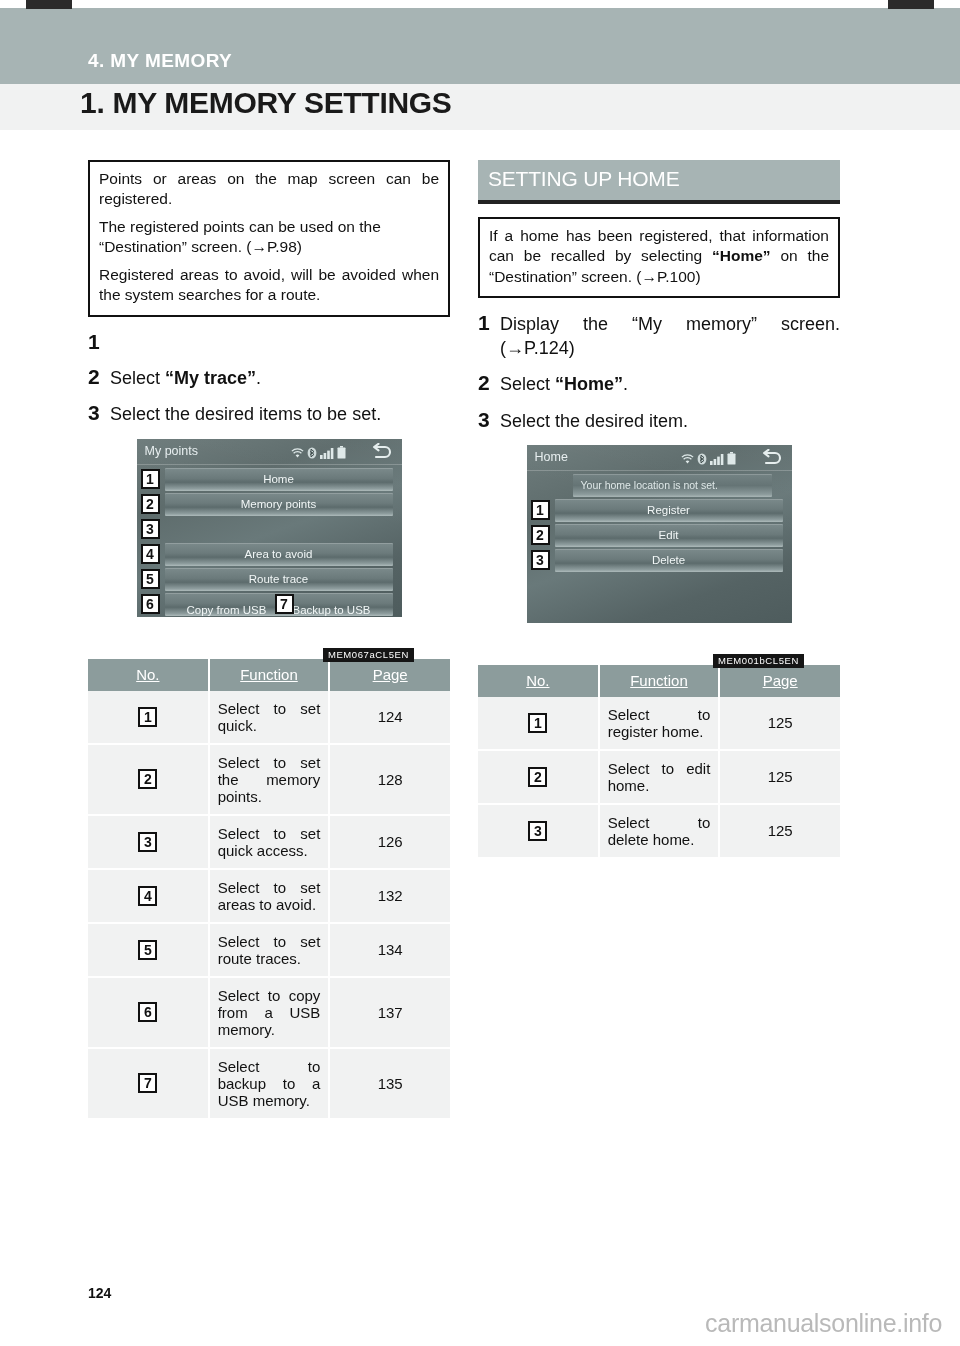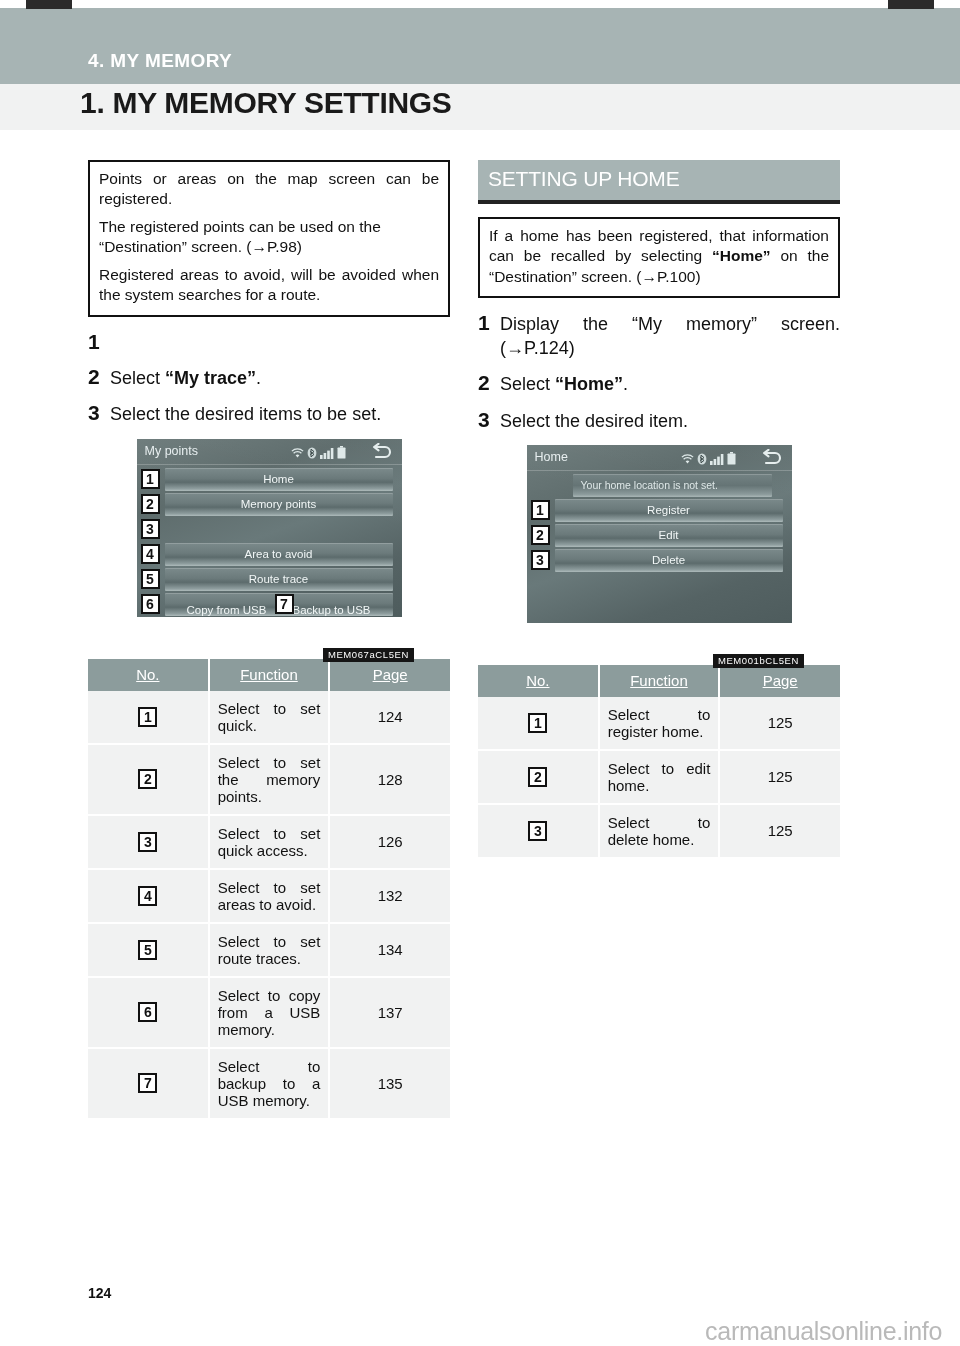--- a/index.html
+++ b/index.html
@@ -288,21 +288,21 @@
     position: absolute;
     left: 88px;
     bottom: 45px;
     font-size: 14px;
     font-weight: bold;
     color: #111;
   }
   .watermark {
     position: absolute;
     right: 18px;
-    bottom: 0;
+    bottom: 8px;
     font-size: 25px;
     color: #b9b9b9;
     letter-spacing: -0.3px;
   }
 </style>
 </head>
 <body>
 
 <div class="crop-mark tl"></div>
 <div class="crop-mark tr"></div>

